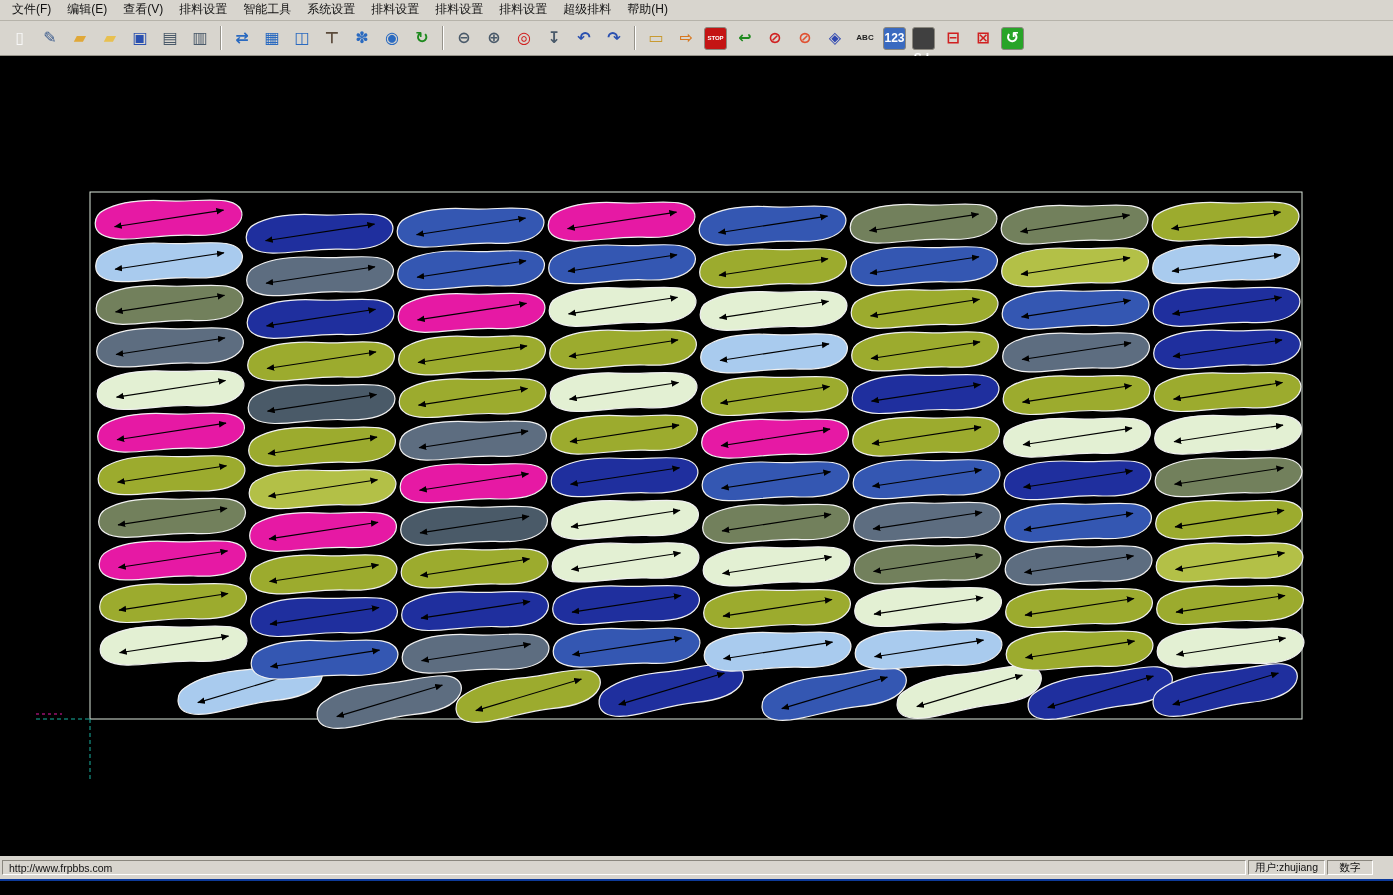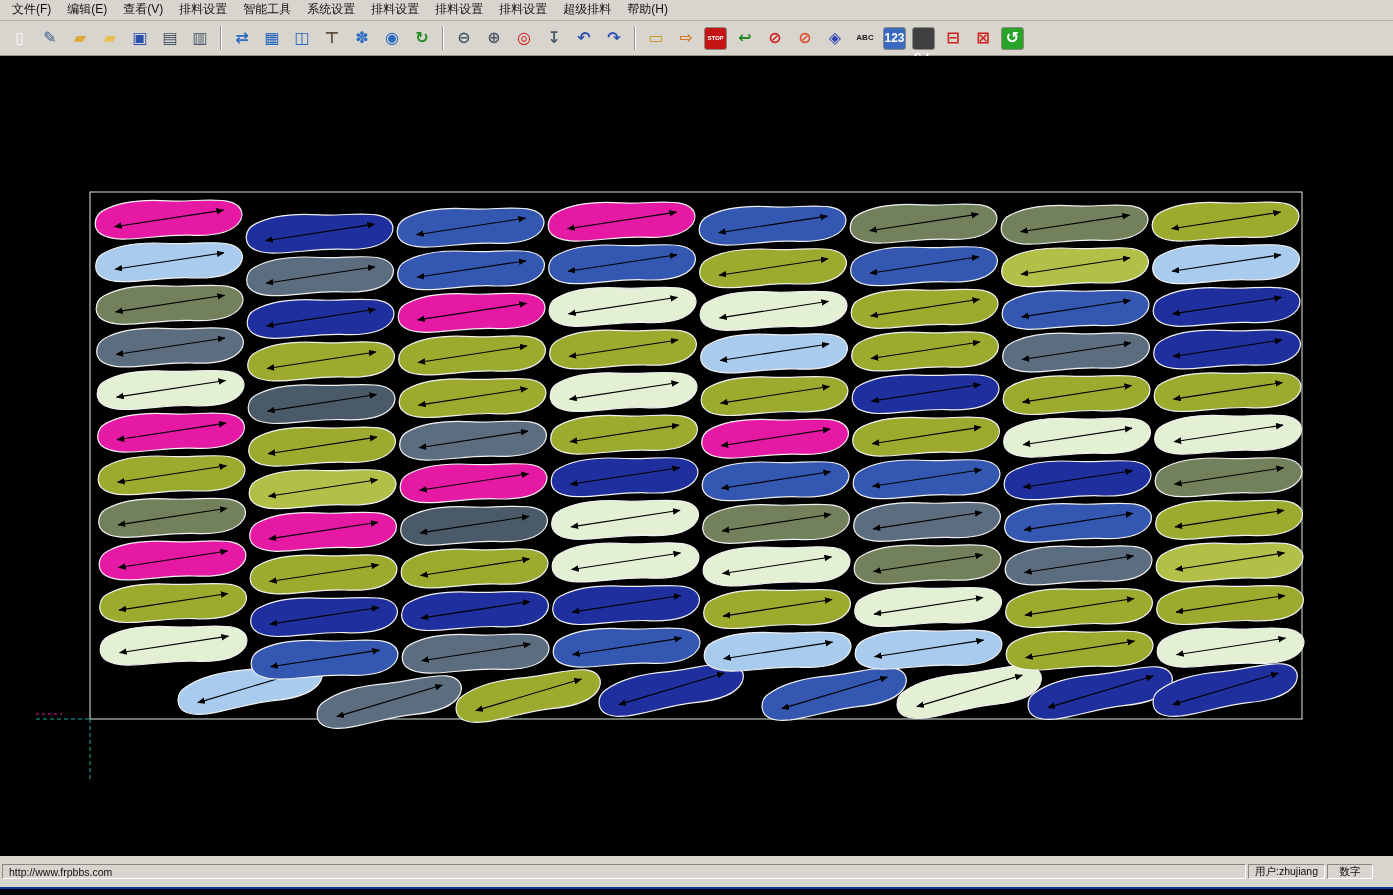--- a/index.html
+++ b/index.html
@@ -60,21 +60,21 @@
   .glyph { font-size:16px; line-height:1; font-weight:bold; }
   .tb-sep {
     width:2px; height:24px; margin:0 5px;
     border-left:1px solid #96938a; border-right:1px solid #ffffff;
   }
   
   .canvas { position:relative; height:800px; background:#000; overflow:hidden; }
   .canvas svg { position:absolute; left:0; top:0; }
   
   .statusbar {
-    height:31px; background:#d8d5ce;
+    height:23px; background:#d8d5ce;
     display:flex; align-items:center; gap:2px;
     padding:1px 2px; font-size:10.5px; color:#101010;
   }
   .scell {
     height:15px; padding:0 6px;
     border:1px solid; border-color:#8a877e #ffffff #ffffff #8a877e;
     display:flex; align-items:center;
     white-space:nowrap; overflow:hidden;
   }
   .s-left { flex:1; min-width:0; }

